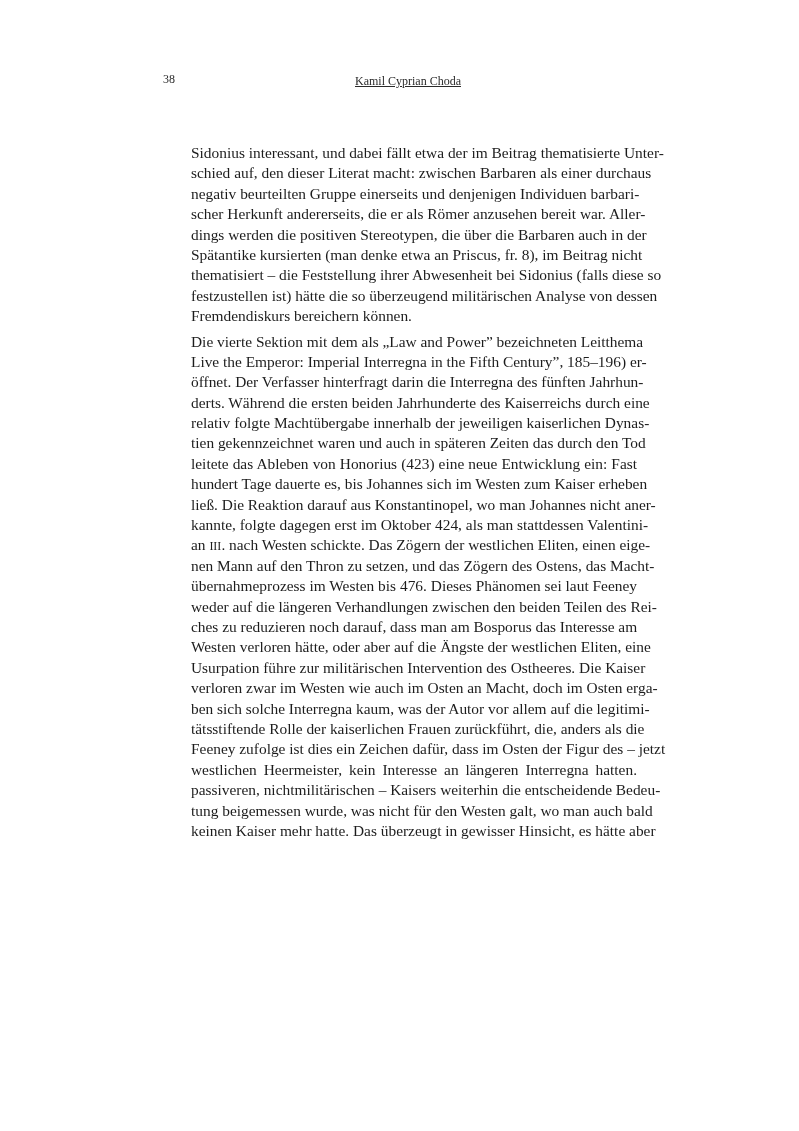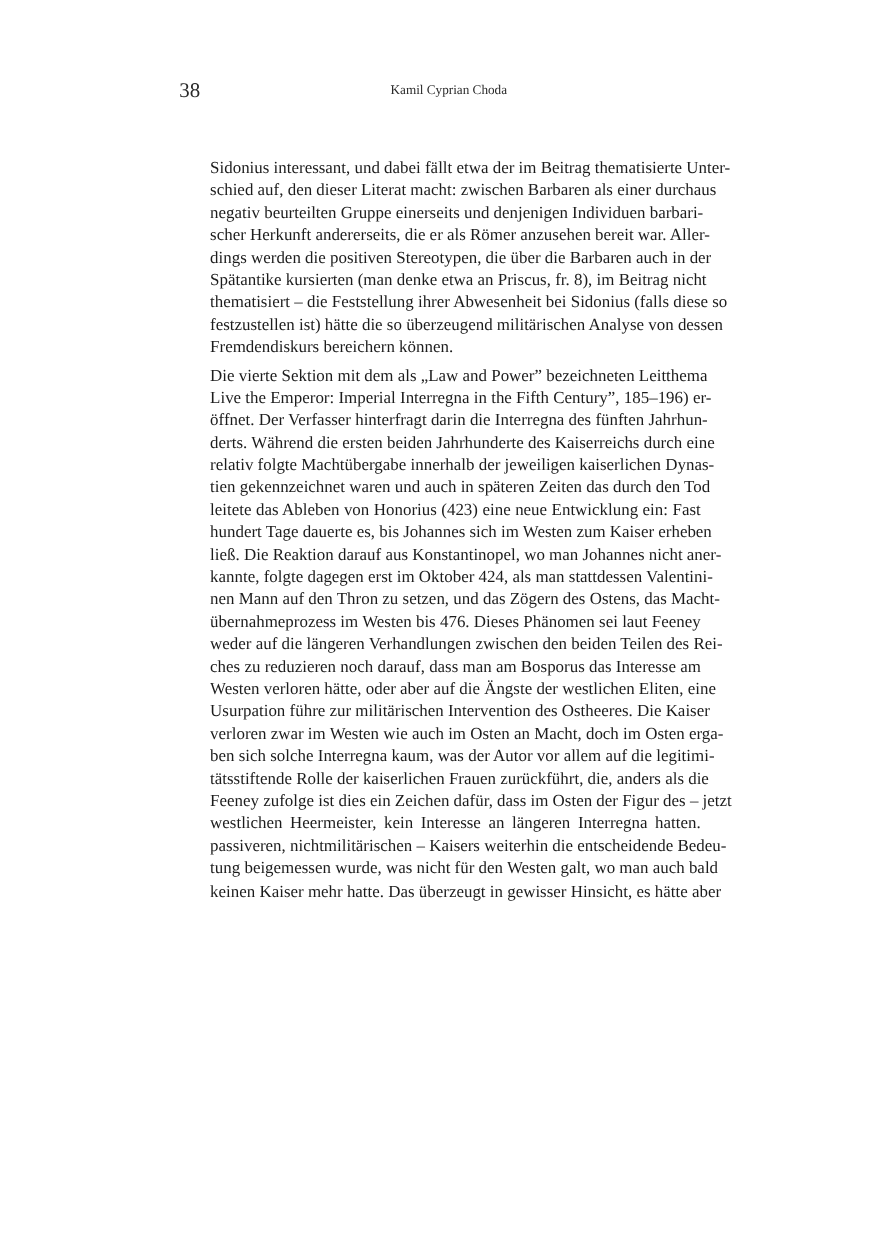--- a/index.html
+++ b/index.html
@@ -1,21 +1,21 @@
 <!DOCTYPE html>
 <html><head>
 <meta charset="utf-8">
 <style>
   html, body { margin: 0; padding: 0; background: #ffffff; }
   body { width: 799px; height: 1131px; position: relative; overflow: hidden; }
   .page { position: absolute; left: 0; top: 0; width: 799px; height: 1131px; background: #fff; }
   .running-head { position: absolute; top: 72px; left: 163px; width: 474px; height: 20px;
     font-family: "Liberation Serif", "DejaVu Serif", serif; color: #2a2a2a; }
-  .page-number { position: absolute; left: 0; top: 0; font-size: 19px; }
-  .author { position: absolute; left: 16px; right: 0; top: 2px; text-align: center; font-size: 12px; }
+  .page-number { position: absolute; left: 0; top: 0; font-size: 12px; }
+  .author { position: absolute; left: 16px; right: 0; top: 2px; text-align: center; font-size: 12px; text-decoration: underline; }
   .body-text { position: absolute; left: 163px; top: 143px; width: 474px;
     font-family: "Liberation Serif", "DejaVu Serif", serif; font-size: 15.4px; line-height: 20.4px;
     color: #1c1c1c; }
   .line { display: block; white-space: nowrap; text-align: justify; text-align-last: justify; height: 20.4px; margin-left: 28px; }
   .line.last { text-align-last: left; }
   .para { margin: 0; }
   .para + .para { margin-top: 5px; }
   .spaced { letter-spacing: 2px; }
   .sc { font-size: 12px; }
 </style>
@@ -44,20 +44,21 @@
         <span class="line">Die vierte Sektion mit dem als „Law and Power” bezeichneten Leitthema</span>
         <span class="line">Live the Emperor: Imperial Interregna in the Fifth Century”, 185–196) er-</span>
         <span class="line">öffnet. Der Verfasser hinterfragt darin die Interregna des fünften Jahrhun-</span>
         <span class="line">derts. Während die ersten beiden Jahrhunderte des Kaiserreichs durch eine</span>
         <span class="line">relativ folgte Machtübergabe innerhalb der jeweiligen kaiserlichen Dynas-</span>
         <span class="line">tien gekennzeichnet waren und auch in späteren Zeiten das durch den Tod</span>
         <span class="line">leitete das Ableben von Honorius (423) eine neue Entwicklung ein: Fast</span>
         <span class="line">hundert Tage dauerte es, bis Johannes sich im Westen zum Kaiser erheben</span>
         <span class="line">ließ. Die Reaktion darauf aus Konstantinopel, wo man Johannes nicht aner-</span>
         <span class="line">kannte, folgte dagegen erst im Oktober 424, als man stattdessen Valentini-</span>
+        <span class="line"><span>an </span><span class="sc">III</span><span>. nach Westen schickte. Das Zögern der westlichen Eliten, einen eige-</span></span>
         <span class="line">nen Mann auf den Thron zu setzen, und das Zögern des Ostens, das Macht-</span>
         <span class="line">übernahmeprozess im Westen bis 476. Dieses Phänomen sei laut Feeney</span>
         <span class="line">weder auf die längeren Verhandlungen zwischen den beiden Teilen des Rei-</span>
         <span class="line">ches zu reduzieren noch darauf, dass man am Bosporus das Interesse am</span>
         <span class="line">Westen verloren hätte, oder aber auf die Ängste der westlichen Eliten, eine</span>
         <span class="line">Usurpation führe zur militärischen Intervention des Ostheeres. Die Kaiser</span>
         <span class="line">verloren zwar im Westen wie auch im Osten an Macht, doch im Osten erga-</span>
         <span class="line">ben sich solche Interregna kaum, was der Autor vor allem auf die legitimi-</span>
         <span class="line">tätsstiftende Rolle der kaiserlichen Frauen zurückführt, die, anders als die</span>
         <span class="line">Feeney zufolge ist dies ein Zeichen dafür, dass im Osten der Figur des – jetzt</span>

